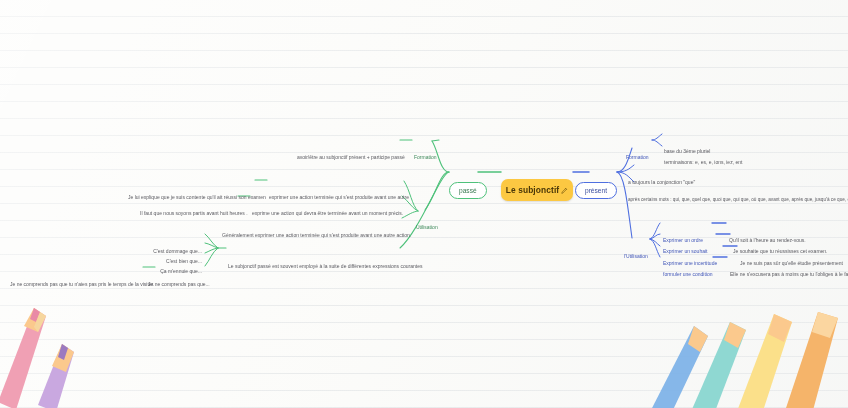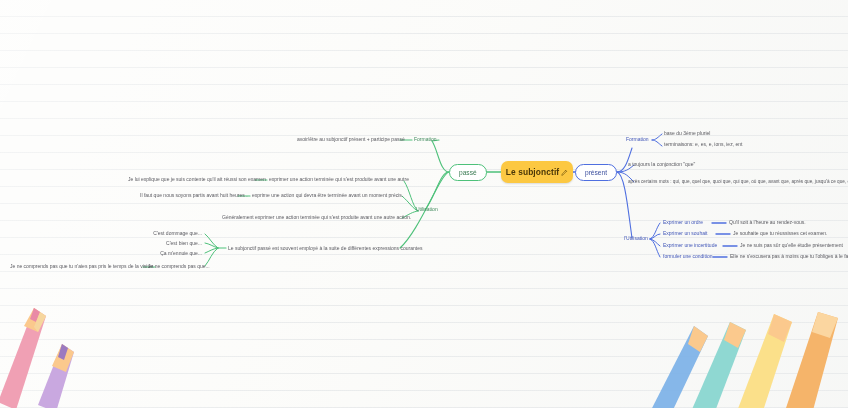--- a/index.html
+++ b/index.html
@@ -27,21 +27,21 @@
     background: linear-gradient(115deg, rgba(255,255,255,0.55) 0%, rgba(248,248,246,0.1) 45%, rgba(236,238,238,0.35) 100%);
     z-index: 1; pointer-events: none;
   }
 
   
   #wires { position: absolute; inset: 0; z-index: 2; }
 
   
   #map { position: absolute; inset: 0; z-index: 3; }
 
-  .node { position: absolute; white-space: nowrap; }
+  .node { position: absolute; white-space: nowrap; margin-top: 18px; }
 
   
   #central {
     left: 501px; top: 161px;
     width: 72px; height: 22px;
     background: #fcc842;
     border-radius: 7px;
     display: flex; align-items: center; justify-content: center;
     gap: 2px;
     box-shadow: 0 1px 2px rgba(0,0,0,0.13);

